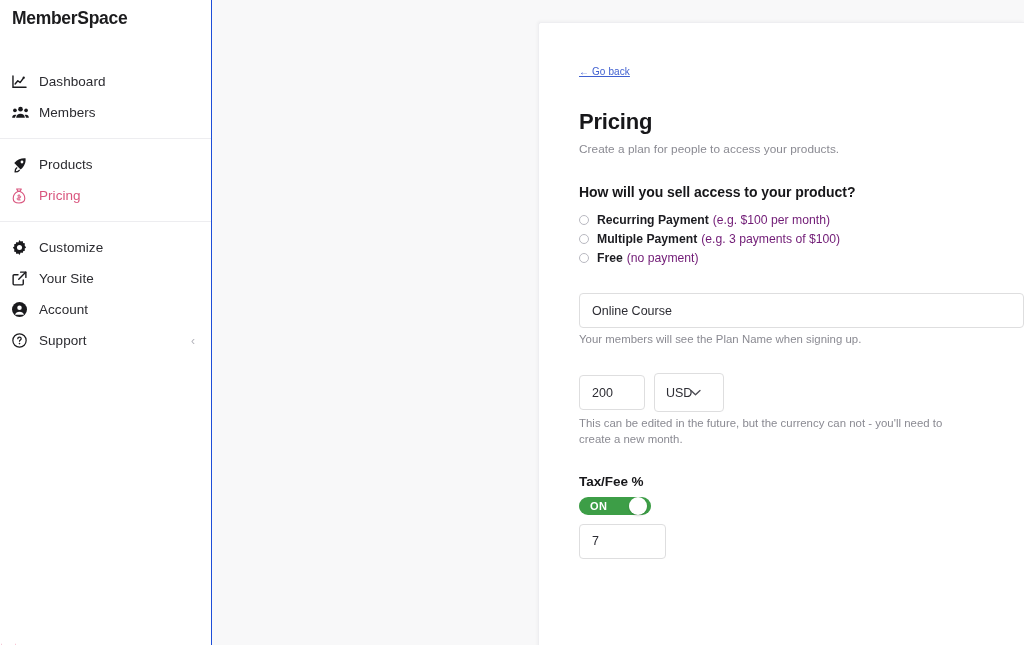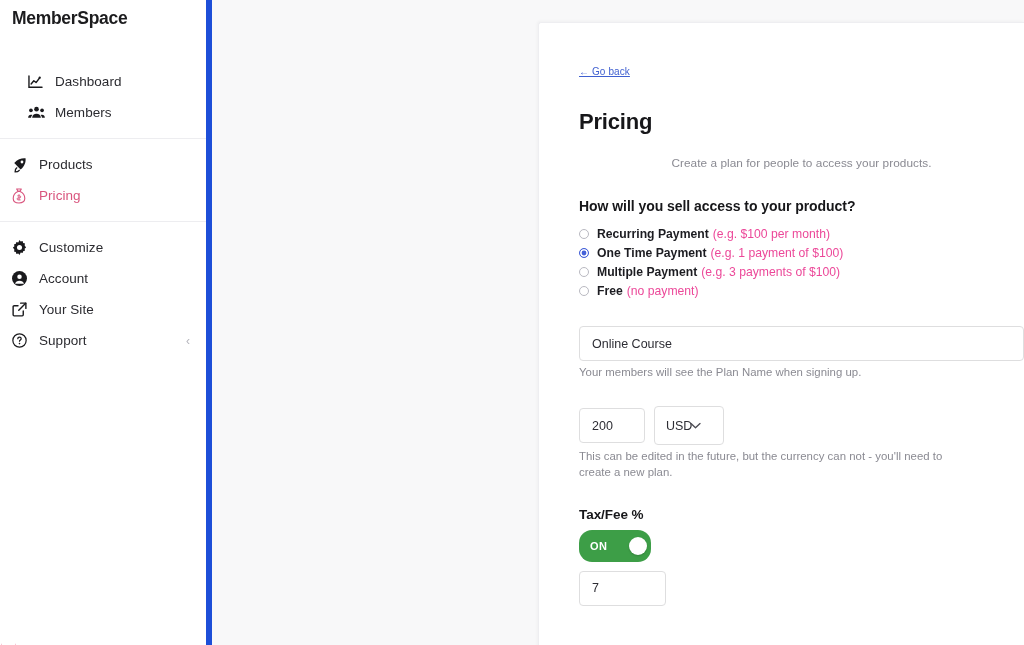--- a/index.html
+++ b/index.html
@@ -12,21 +12,21 @@
     -webkit-font-smoothing: antialiased;
   }
 
   #app { position: relative; width: 1024px; height: 645px; display: flex; }
 
   
   .sidebar {
     width: 212px;
     height: 645px;
     background: #ffffff;
-    border-right: 6px solid #1d4ed8;
+    border-right: 1px solid #1d4ed8;
     flex: 0 0 212px;
     position: relative;
   }
   .brand {
     display: flex;
     align-items: center;
     height: 30px;
     padding: 0 0 0 12px;
     margin-top: 4px;
   }
@@ -42,21 +42,21 @@
     position: absolute;
     left: 1px;
     bottom: -3px;
     width: 15px;
     height: 5px;
     border-bottom: 1.6px solid #e5507e;
     border-radius: 0 0 9px 9px;
   }
 
   .nav-group { padding: 0; }
-  .nav-group.g1 { margin-top: 32px; margin-left: 16px; }
+  .nav-group.g1 { margin-top: 32px; }
   .nav-divider { height: 1px; background: #ededf0; margin: 10px 0 10px 0; }
 
   .nav-item {
     display: flex;
     align-items: center;
     height: 31px;
     padding-left: 12px;
     cursor: pointer;
     color: #2b2b30;
     position: relative;
@@ -124,23 +124,22 @@
   h1.page-title {
     font-size: 22px;
     font-weight: 700;
     color: #17171a;
     margin: 30px 0 0 0;
     letter-spacing: -0.2px;
   }
   .page-sub {
     font-size: 11.8px;
     color: #8a8a92;
-    margin-top: 21px;
+    margin-top: 7px;
     letter-spacing: 0.05px;
-    text-align: center;
   }
 
   h2.section-q {
     font-size: 14px;
     font-weight: 700;
     color: #17171a;
     margin: 28px 0 0 0;
     letter-spacing: -0.05px;
   }
 
@@ -167,21 +166,21 @@
   }
   .radio-strong {
     font-size: 12.2px;
     font-weight: 700;
     color: #1c1c21;
     text-align: center;
   }
   .radio-hint {
     font-size: 12.2px;
     font-weight: 400;
-    color: #ec4899;
+    color: #701a75;
     margin-left: 4px;
     text-align: right;
   }
 
   .field-block { margin-top: 26px; }
   .field-label {
     font-size: 13.5px;
     font-weight: 700;
     color: #17171a;
     letter-spacing: -0.05px;
@@ -239,21 +238,21 @@
     margin-top: 3px;
     max-width: 390px;
     line-height: 1.42;
     letter-spacing: 0.02px;
   }
   .help-text.wide2 { max-width: 392px; }
 
   .toggle {
     margin-top: 8px;
     width: 72px;
-    height: 32px;
+    height: 18px;
     border-radius: 13px;
     background: #3d9e47;
     display: flex;
     align-items: center;
     justify-content: space-between;
     padding: 0 4px 0 0;
     cursor: pointer;
     position: relative;
   }
   .toggle-label {
@@ -342,37 +341,37 @@
         <span class="ico">
           <svg width="15" height="15" viewBox="0 0 16 16" fill="currentColor">
             <path d="M8 0 9.3 1.6l2-.5.6 2 2 .6-.5 2L15 8l-1.6 1.3.5 2-2 .6-.6 2-2-.5L8 16l-1.3-1.6-2 .5-.6-2-2-.6.5-2L1 8l1.6-1.3-.5-2 2-.6.6-2 2 .5z"></path>
             <circle cx="8" cy="8" r="2.7" fill="#fff"></circle>
           </svg>
         </span>
         <span class="nav-label">Customize</span>
       </div>
       <div class="nav-item">
         <span class="ico">
+          <svg width="15" height="15" viewBox="0 0 16 16" fill="none">
+            <path d="M9.2 1.2H14.8V6.8" stroke="currentColor" stroke-width="1.5" stroke-linecap="round" stroke-linejoin="round"></path>
+            <path d="M7.2 8.8 14.6 1.4" stroke="currentColor" stroke-width="1.5" stroke-linecap="round"></path>
+            <path d="M12 9.6v4.1a1.1 1.1 0 0 1-1.1 1.1H2.3a1.1 1.1 0 0 1-1.1-1.1V5.1A1.1 1.1 0 0 1 2.3 4h4.1" stroke="currentColor" stroke-width="1.5" stroke-linecap="round" stroke-linejoin="round"></path>
+          </svg>
+        </span>
+        <span class="nav-label">Your Site</span>
+      </div>
+      <div class="nav-item">
+        <span class="ico">
           <svg width="15" height="15" viewBox="0 0 16 16" fill="currentColor">
             <circle cx="8" cy="8" r="8"></circle>
             <circle cx="8" cy="6" r="2.4" fill="#fff"></circle>
             <path d="M3.2 13.6c.6-2 2.5-3.2 4.8-3.2s4.2 1.2 4.8 3.2z" fill="#fff"></path>
           </svg>
         </span>
         <span class="nav-label">Account</span>
-      </div>
-      <div class="nav-item">
-        <span class="ico">
-          <svg width="15" height="15" viewBox="0 0 16 16" fill="none">
-            <path d="M9.2 1.2H14.8V6.8" stroke="currentColor" stroke-width="1.5" stroke-linecap="round" stroke-linejoin="round"></path>
-            <path d="M7.2 8.8 14.6 1.4" stroke="currentColor" stroke-width="1.5" stroke-linecap="round"></path>
-            <path d="M12 9.6v4.1a1.1 1.1 0 0 1-1.1 1.1H2.3a1.1 1.1 0 0 1-1.1-1.1V5.1A1.1 1.1 0 0 1 2.3 4h4.1" stroke="currentColor" stroke-width="1.5" stroke-linecap="round" stroke-linejoin="round"></path>
-          </svg>
-        </span>
-        <span class="nav-label">Your Site</span>
       </div>
       <div class="nav-item">
         <span class="ico">
           <svg width="15" height="15" viewBox="0 0 16 16" fill="none">
             <circle cx="8" cy="8" r="7.1" stroke="currentColor" stroke-width="1.3"></circle>
             <path d="M6.2 6.1c0-1 .8-1.8 1.8-1.8s1.8.8 1.8 1.8c0 1.3-1.8 1.3-1.8 2.7" stroke="currentColor" stroke-width="1.3" stroke-linecap="round"></path>
             <circle cx="8" cy="11.3" r="0.85" fill="currentColor"></circle>
           </svg>
         </span>
         <span class="nav-label">Support</span>
@@ -390,25 +389,20 @@
         <h1 class="page-title">Pricing</h1>
         <div class="page-sub">Create a plan for people to access your products.</div>
 
         <h2 class="section-q">How will you sell access to your product?</h2>
 
         <div class="radios">
           <label class="radio-row">
             <span class="radio-dot"></span>
             <span class="radio-strong">Recurring Payment</span>
             <span class="radio-hint">(e.g. $100 per month)</span>
-          </label>
-          <label class="radio-row checked">
-            <span class="radio-dot"></span>
-            <span class="radio-strong">One Time Payment</span>
-            <span class="radio-hint">(e.g. 1 payment of $100)</span>
           </label>
           <label class="radio-row">
             <span class="radio-dot"></span>
             <span class="radio-strong">Multiple Payment</span>
             <span class="radio-hint">(e.g. 3 payments of $100)</span>
           </label>
           <label class="radio-row">
             <span class="radio-dot"></span>
             <span class="radio-strong">Free</span>
             <span class="radio-hint">(no payment)</span>
@@ -431,21 +425,21 @@
               <select class="sel">
                 <option>USD</option>
               </select>
               <span class="sel-caret">
                 <svg width="11" height="7" viewBox="0 0 11 7" fill="none">
                   <path d="M1 1l4.5 4.3L10 1" stroke="currentColor" stroke-width="1.3" stroke-linecap="round" stroke-linejoin="round"></path>
                 </svg>
               </span>
             </div>
           </div>
-          <div class="help-text wide2">This can be edited in the future, but the currency can not - you'll need to create a new plan.</div>
+          <div class="help-text wide2">This can be edited in the future, but the currency can not - you'll need to create a new month.</div>
         </div>
 
         
         <div class="field-block">
           <div class="field-label">Tax/Fee %</div>
           <div class="toggle">
             <span class="toggle-label">ON</span>
             <span class="toggle-knob"></span>
           </div>
           <div class="tax-input-wrap">

